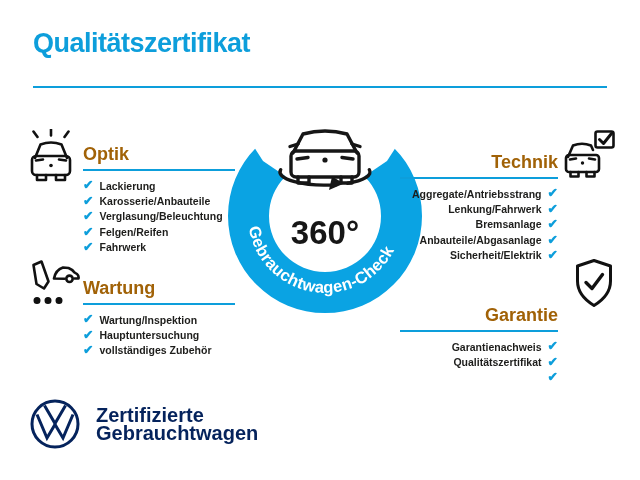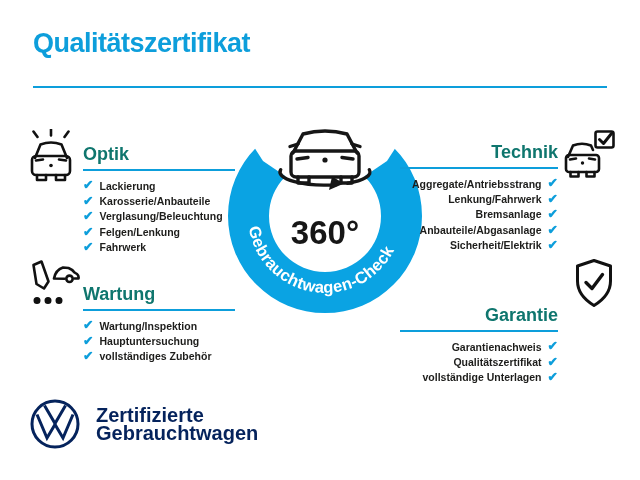--- a/index.html
+++ b/index.html
@@ -14,37 +14,37 @@
     font-size:27px; font-weight:bold; letter-spacing:-0.5px;
     color:#0d9edb;
   }
   .header-divider {
     position:absolute; left:33px; top:86px; width:574px; height:2px;
     background:#0d9edb;
   }
 
   
   .section { position:absolute; }
-  .sec-title { font-size:18px; font-weight:bold; color:#0f766e; line-height:22px; }
+  .sec-title { font-size:18px; font-weight:bold; color:#a16207; line-height:22px; }
   .sec-underline { height:2px; background:#0d9edb; margin-top:4px; }
   .items { margin-top:7px; }
   .item {
     display:flex; align-items:center; gap:6px;
     height:15.4px; font-size:10.5px; font-weight:bold; color:#1d1d1b;
     white-space:nowrap;
   }
   .check { color:#0d9edb; font-size:12.5px; line-height:1; }
 
   .section.left  { left:83px; width:210px; }
   .section.right { right:82px; width:230px; text-align:right; }
   .section.right .sec-underline { margin-left:auto; }
   .section.right .item { flex-direction:row-reverse; }
   #section-optik    { top:143px; }
-  #section-technik  { top:141px; }
-  #section-wartung  { top:283px; }
+  #section-technik  { top:151px; }
+  #section-wartung  { top:277px; }
   #section-garantie { top:267px;margin-top:37px; }
   #section-optik .sec-underline,
   #section-wartung .sec-underline  { width:152px; }
   #section-technik .sec-underline,
   #section-garantie .sec-underline { width:158px; }
 
   
   .icon { position:absolute; }
   #icon-optik    { left:26px;  top:129px; }
   #icon-wartung  { left:24px;  top:257px; }
@@ -143,21 +143,21 @@
       <div class="item">
           <span class="check">✔</span>
           <span>Karosserie/Anbauteile</span>
         </div>
       <div class="item">
           <span class="check">✔</span>
           <span>Verglasung/Beleuchtung</span>
         </div>
       <div class="item">
           <span class="check">✔</span>
-          <span>Felgen/Lenkung</span>
+          <span>Felgen/Reifen</span>
         </div>
       <div class="item">
           <span class="check">✔</span>
           <span>Fahrwerk</span>
         </div>
     </div>
   </div>
 
   <div class="section right" id="section-technik">
     <div class="sec-title">Technik</div>
@@ -212,21 +212,20 @@
       <div class="item">
           <span class="check">✔</span>
           <span>Garantienachweis</span>
         </div>
       <div class="item">
           <span class="check">✔</span>
           <span>Qualitätszertifikat</span>
         </div>
       <div class="item">
           <span class="check">✔</span>
-          <span>vollständige Unterlagen</span>
         </div>
     </div>
   </div>
 
   <svg class="icon" id="vw-logo" width="52" height="52" viewBox="0 0 52 52">
     <g stroke="#05235c" stroke-width="3" fill="none" stroke-linejoin="miter" stroke-linecap="butt">
       <circle cx="26" cy="26" r="23"></circle>
       <path d="M 15.5 7.5 L 26 25.5 L 36.5 7.5"></path>
       <path d="M 8 16.5 L 18 40 L 26 26.5 L 34 40 L 44 16.5"></path>
     </g>

